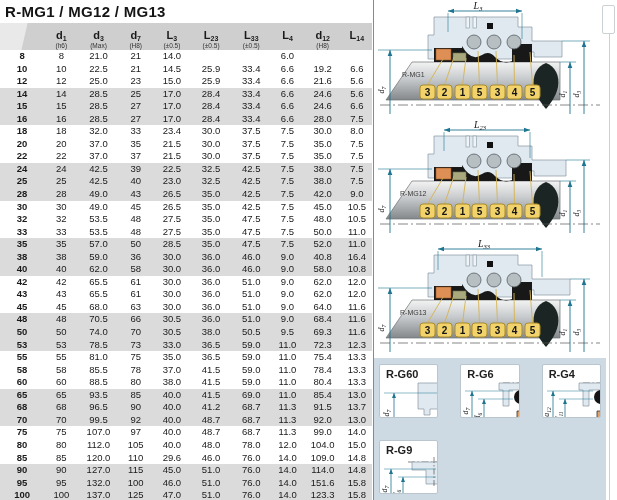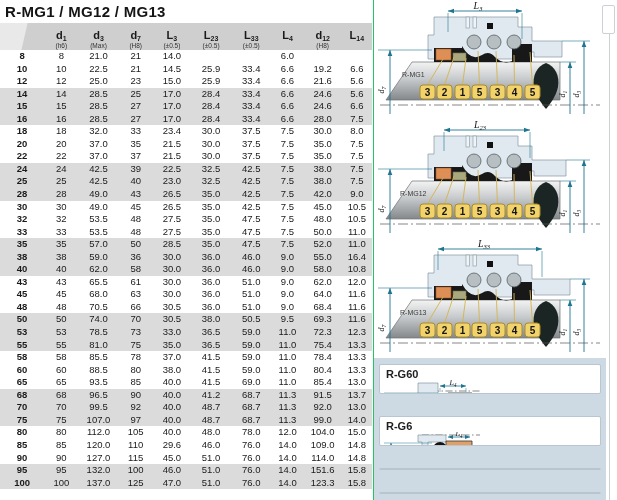--- a/index.html
+++ b/index.html
@@ -20,21 +20,21 @@
   table.dims tbody tr:nth-of-type(6n+4),
   table.dims tbody tr:nth-of-type(6n+5),
   table.dims tbody tr:nth-of-type(6n+6){background:#dbdbdb;}
 
   
   .right{position:absolute;left:374px;top:0;width:232px;height:500px;background:#fff;}
   .diagram{position:absolute;left:0;width:232px;height:118px;}
   .diagram.p1{top:2px;} .diagram.p2{top:121px;} .diagram.p3{top:240px;}
 
   .seatpanel{position:absolute;left:0;top:358px;width:232px;height:142px;background:#cdd9e3;box-sizing:border-box;padding:6px 5px;}
-  .seatgrid{display:grid;grid-template-columns:1fr;grid-template-rows:1fr 1fr;gap:22px;height:100%;}
+  .seatgrid{display:grid;grid-template-columns:1fr 1fr 1fr;grid-template-rows:1fr 1fr;gap:22px;height:100%;}
   .seatcard{background:#fff;border:1px solid #b9c6cf;border-radius:2px;position:relative;overflow:hidden;}
   .seatcard .cardtitle{position:absolute;left:6px;top:3px;font-size:11px;font-weight:bold;color:#202020;}
   .seatcard svg{position:absolute;left:2px;top:15px;}
 
   
   .edge{position:absolute;left:606px;top:0;width:11px;height:500px;background:#fff;}
   .edge .line{position:absolute;left:3px;top:34px;width:1px;height:466px;background:#ccd1d5;}
   .edge .notch{position:absolute;left:-4px;top:5px;width:11px;height:27px;background:#fff;border:1px solid #ccd1d5;border-radius:2px;}
 
   
@@ -292,37 +292,49 @@
 
           <tr>
             <td class="c0">38</td>
             <td>38</td>
             <td>59.0</td>
             <td>36</td>
             <td>30.0</td>
             <td>36.0</td>
             <td>46.0</td>
             <td>9.0</td>
-            <td>55.0</td>
+            <td>40.8</td>
             <td>16.4</td>
           </tr>
 
           <tr>
             <td class="c0">40</td>
             <td>40</td>
             <td>62.0</td>
             <td>58</td>
             <td>30.0</td>
             <td>36.0</td>
             <td>46.0</td>
             <td>9.0</td>
             <td>58.0</td>
             <td>10.8</td>
           </tr>
 
+          <tr>
+            <td class="c0">42</td>
+            <td>42</td>
+            <td>65.5</td>
+            <td>61</td>
+            <td>30.0</td>
+            <td>36.0</td>
+            <td>51.0</td>
+            <td>9.0</td>
+            <td>62.0</td>
+            <td>12.0</td>
+          </tr>
 
           <tr>
             <td class="c0">43</td>
             <td>43</td>
             <td>65.5</td>
             <td>61</td>
             <td>30.0</td>
             <td>36.0</td>
             <td>51.0</td>
             <td>9.0</td>

